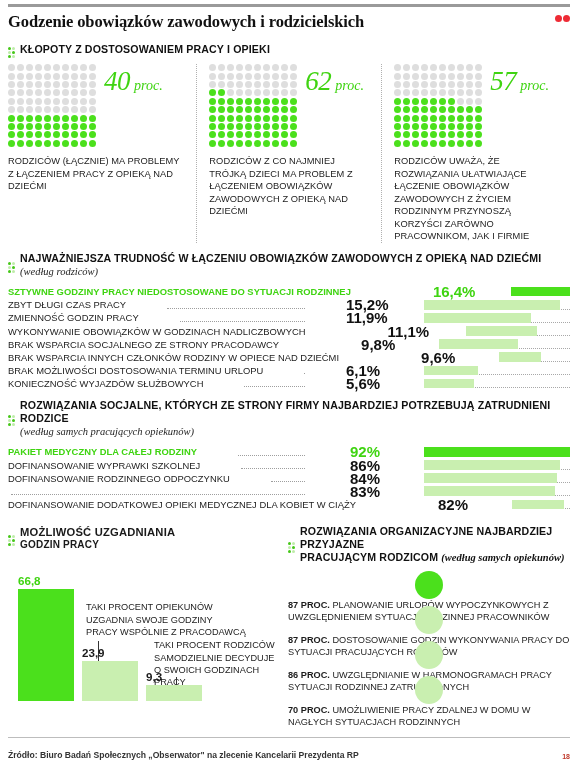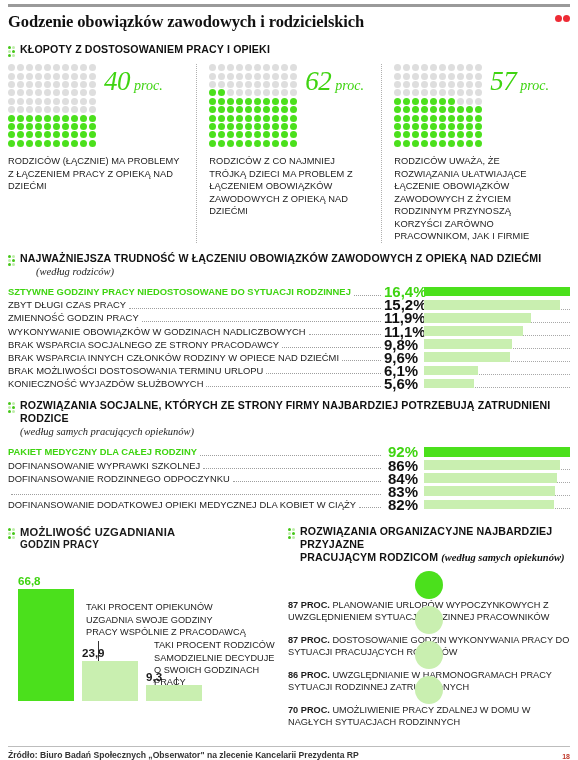--- a/index.html
+++ b/index.html
@@ -21,21 +21,21 @@
     line-height: 1.15;
   }
   .corner-mark { display: flex; gap: 1px; padding-top: 2px; }
   .corner-mark span {
     display: block; width: 7px; height: 7px; border-radius: 50%;
     background: #ee2b35;
   }
   .corner-mark span::after { content: ""; }
 
   
-  .sect-head { display: flex; align-items: flex-start; gap: 5px; margin-top: 9px; }
+  .sect-head { display: flex; align-items: center; gap: 5px; margin-top: 9px; }
   .bullet {
     width: 7px; height: 9px; flex: 0 0 7px; margin-top: 3px;
     display: grid; grid-template-columns: 3px 3px; grid-template-rows: 3px 3px 3px; gap: 1px;
   }
   .bullet i { display:block; width:3px; height:3px; background:#45c718; border-radius:50%; }
   .bullet i.off { background: #bdeca8; }
   .sect-title {
     font-size: 10.6px; font-weight: bold; letter-spacing: 0.15px;
     text-transform: uppercase; color: #111; line-height: 1.25;
   }
@@ -65,21 +65,21 @@
   }
   .big-pct .num { font-size: 27px; letter-spacing: -0.5px; }
   .big-pct .unit { font-size: 14px; }
   .panel-cap {
     margin-top: 7px; font-size: 9.3px; line-height: 1.35;
     text-transform: uppercase; color: #1c1c1c; letter-spacing: 0.05px;
   }
 
   
   .bars { margin-top: 8px; }
-  .brow { display: flex; align-items: center; height: 13.1px; font-size: 9.4px; }
+  .brow { display: flex; align-items: center; height: 13.1px; font-size: 9.4px; gap: 38px; }
   .brow .lbl {
     text-transform: uppercase; white-space: nowrap; letter-spacing: 0.02px;
     color: #1c1c1c;
   }
   .brow .dots { flex: 1 1 auto; border-bottom: 1px dotted #9e9e9e; margin: 0 3px; height: 8px; }
   .brow .val {
     font-weight: bold; font-size: 15px; width: 34px; text-align: right;
     color: #111; white-space: nowrap;
   }
   .brow .track {
@@ -119,21 +119,21 @@
   }
   .circ.first { background: #4be01c; }
   .connector { width: 14px; height: 1px; background: #8a8a8a; margin: 0 4px 0 3px; }
   .circ-txt { font-size: 9.2px; line-height: 1.35; text-transform: uppercase; color: #1c1c1c; }
   .circ-txt b { font-weight: bold; }
 
   
   .footer {
     position: absolute; left: 8px; right: 8px; bottom: 4px;
     display: flex; align-items: flex-end; justify-content: space-between;
-    border-top: 1px solid #bdbdbd; padding-top: 3px;
+    border-top: 1px solid #bdbdbd; padding-top: 12px;
   }
   .src { font-size: 8.6px; font-weight: bold; color: #333; }
   .pageno { font-size: 7px; color: #c0392b; font-weight: bold; }
 </style>
 </head>
 <body>
 
 <div class="page">
 
   <div class="top-rule"></div>
@@ -500,21 +500,21 @@
     <span class="bullet">
       <i></i>
         <i class="off"></i>
         <i class="off"></i>
         <i></i>
         <i></i>
         <i class="off"></i>
     </span>
     <div>
       <div class="sect-title">Najważniejsza trudność w łączeniu obowiązków zawodowych z opieką nad dziećmi</div>
-      <div class="sect-sub" style="margin-left:16px">(według rodziców)</div>
+      <div class="sect-sub" style="margin-left:0">(według rodziców)</div>
     </div>
   </div>
   <div class="bars">
       <div class="brow hl">
         <span class="lbl">SZTYWNE GODZINY PRACY NIEDOSTOSOWANE DO SYTUACJI RODZINNEJ</span>
         <span class="dots"></span>
         <span class="val">16,4%</span>
         <span class="track">
           <span class="fill" style="width:100%"></span>
         </span>

